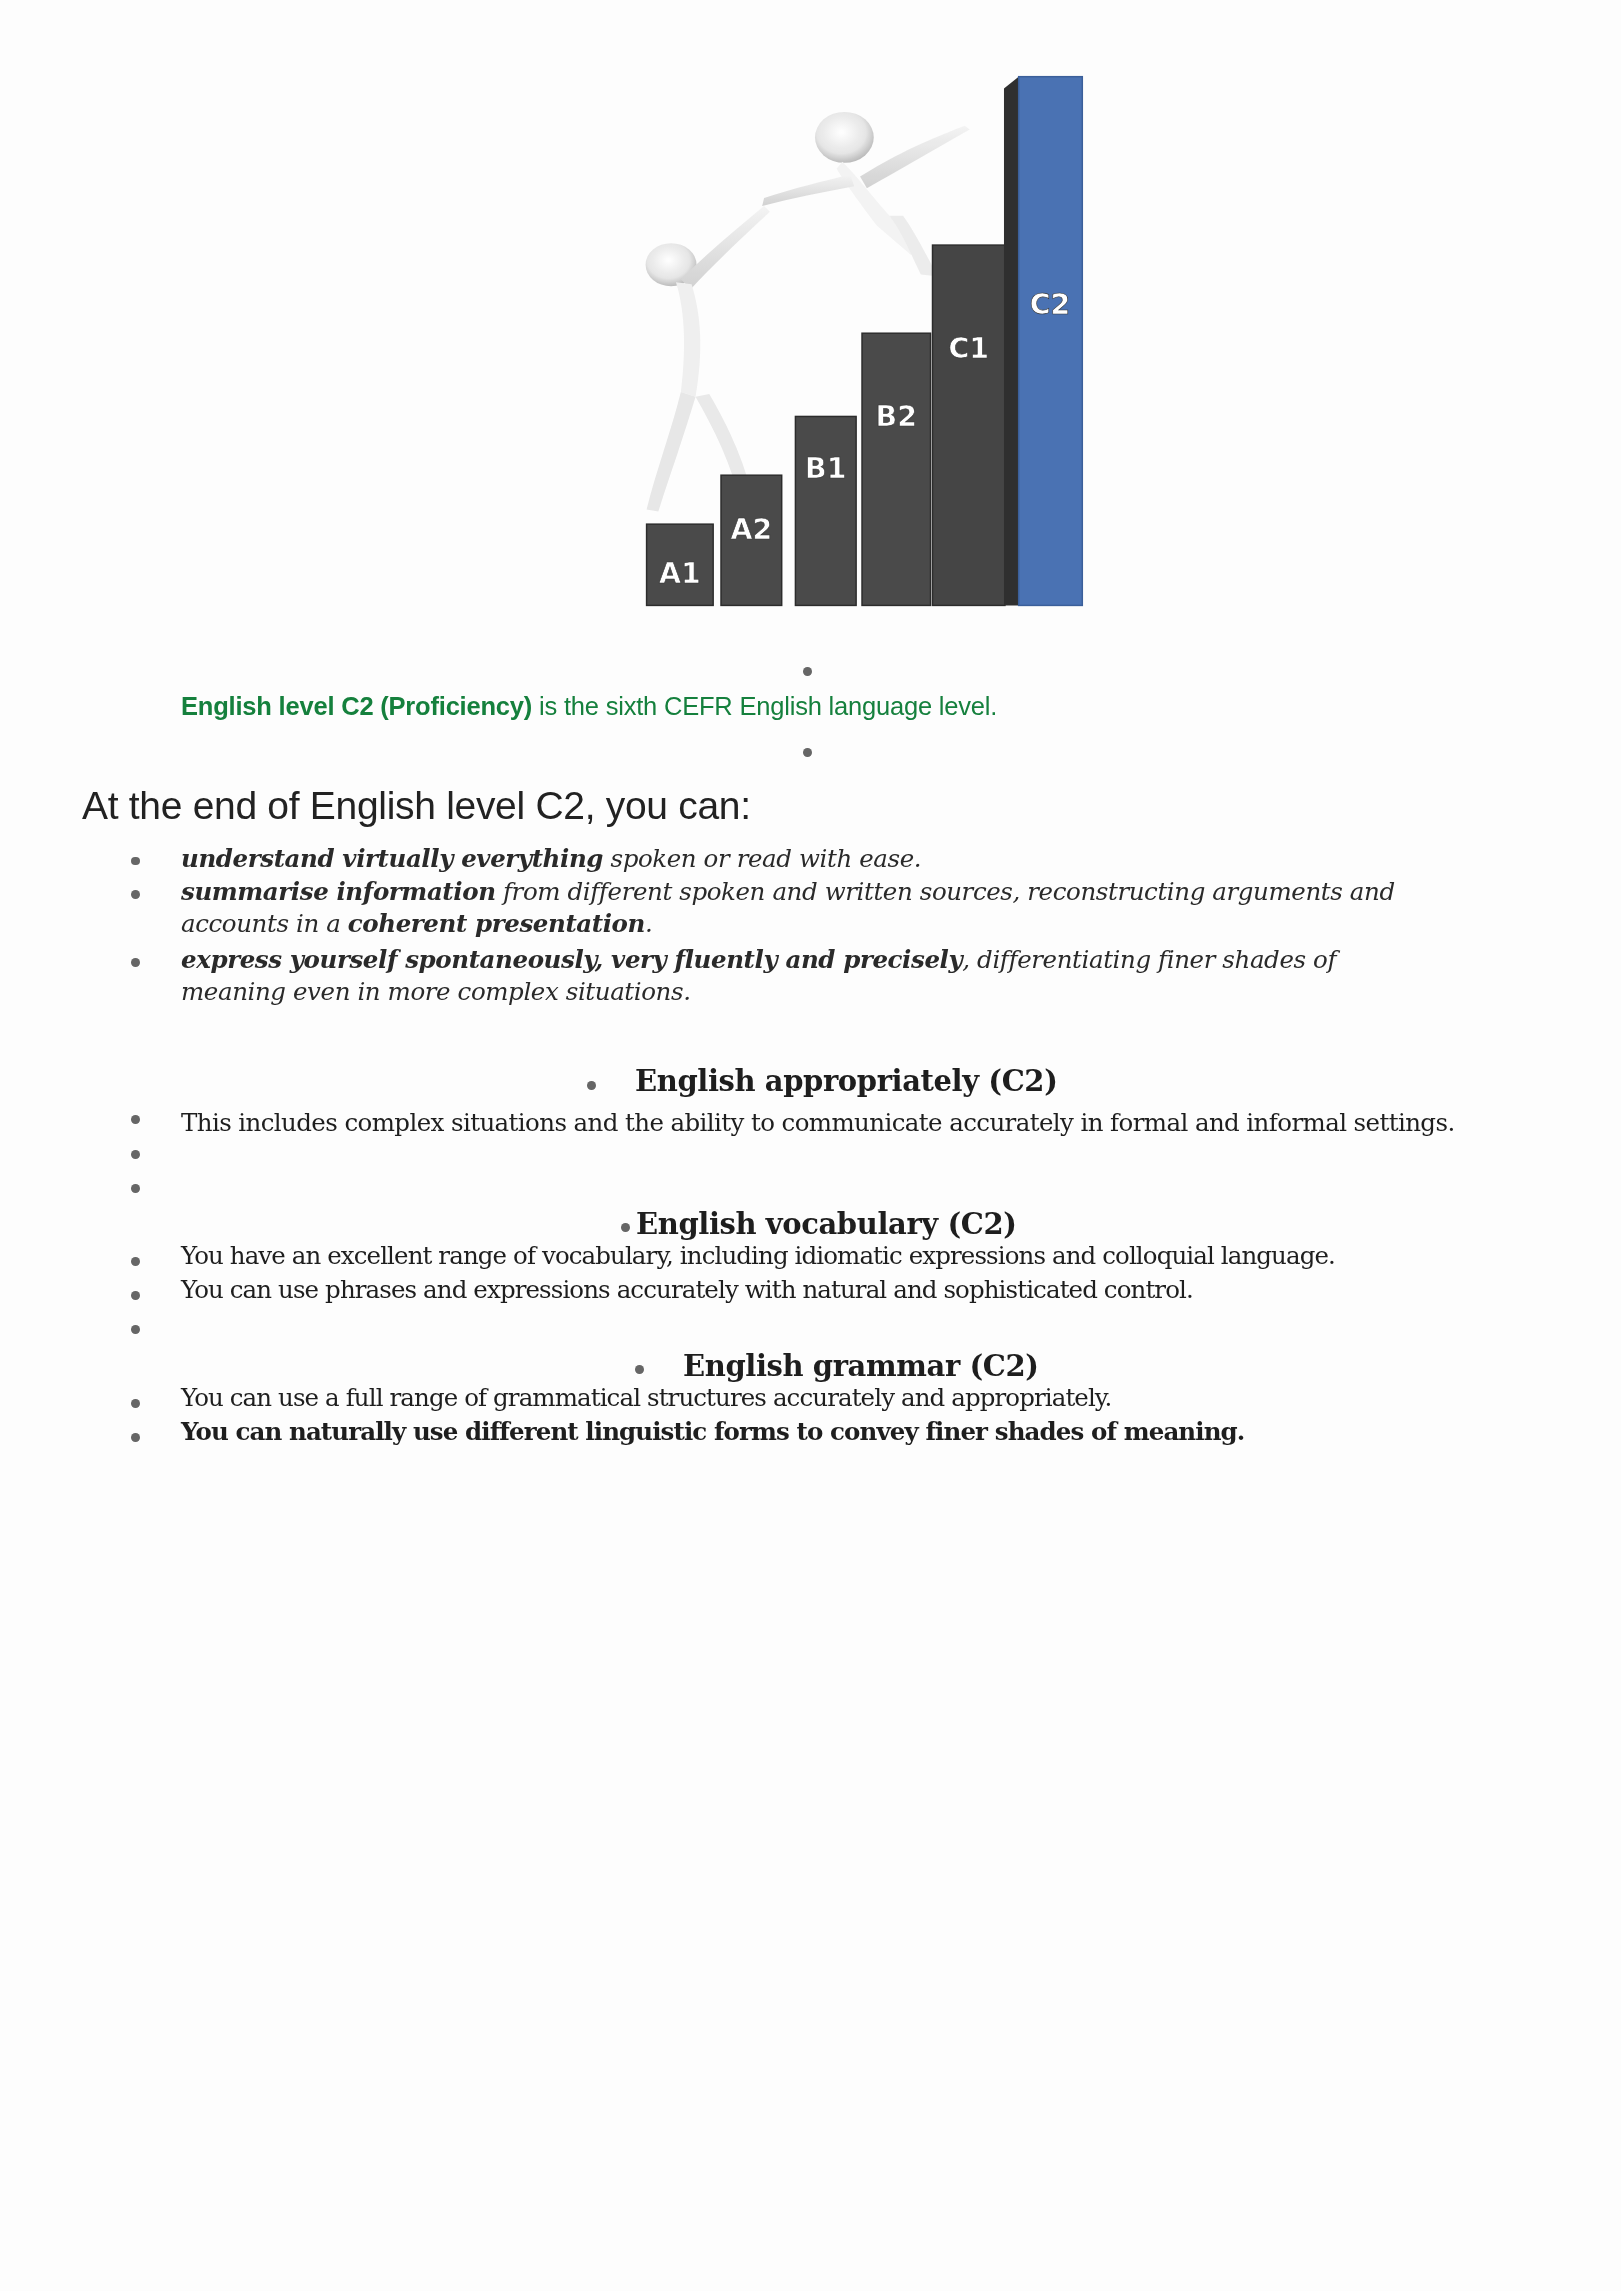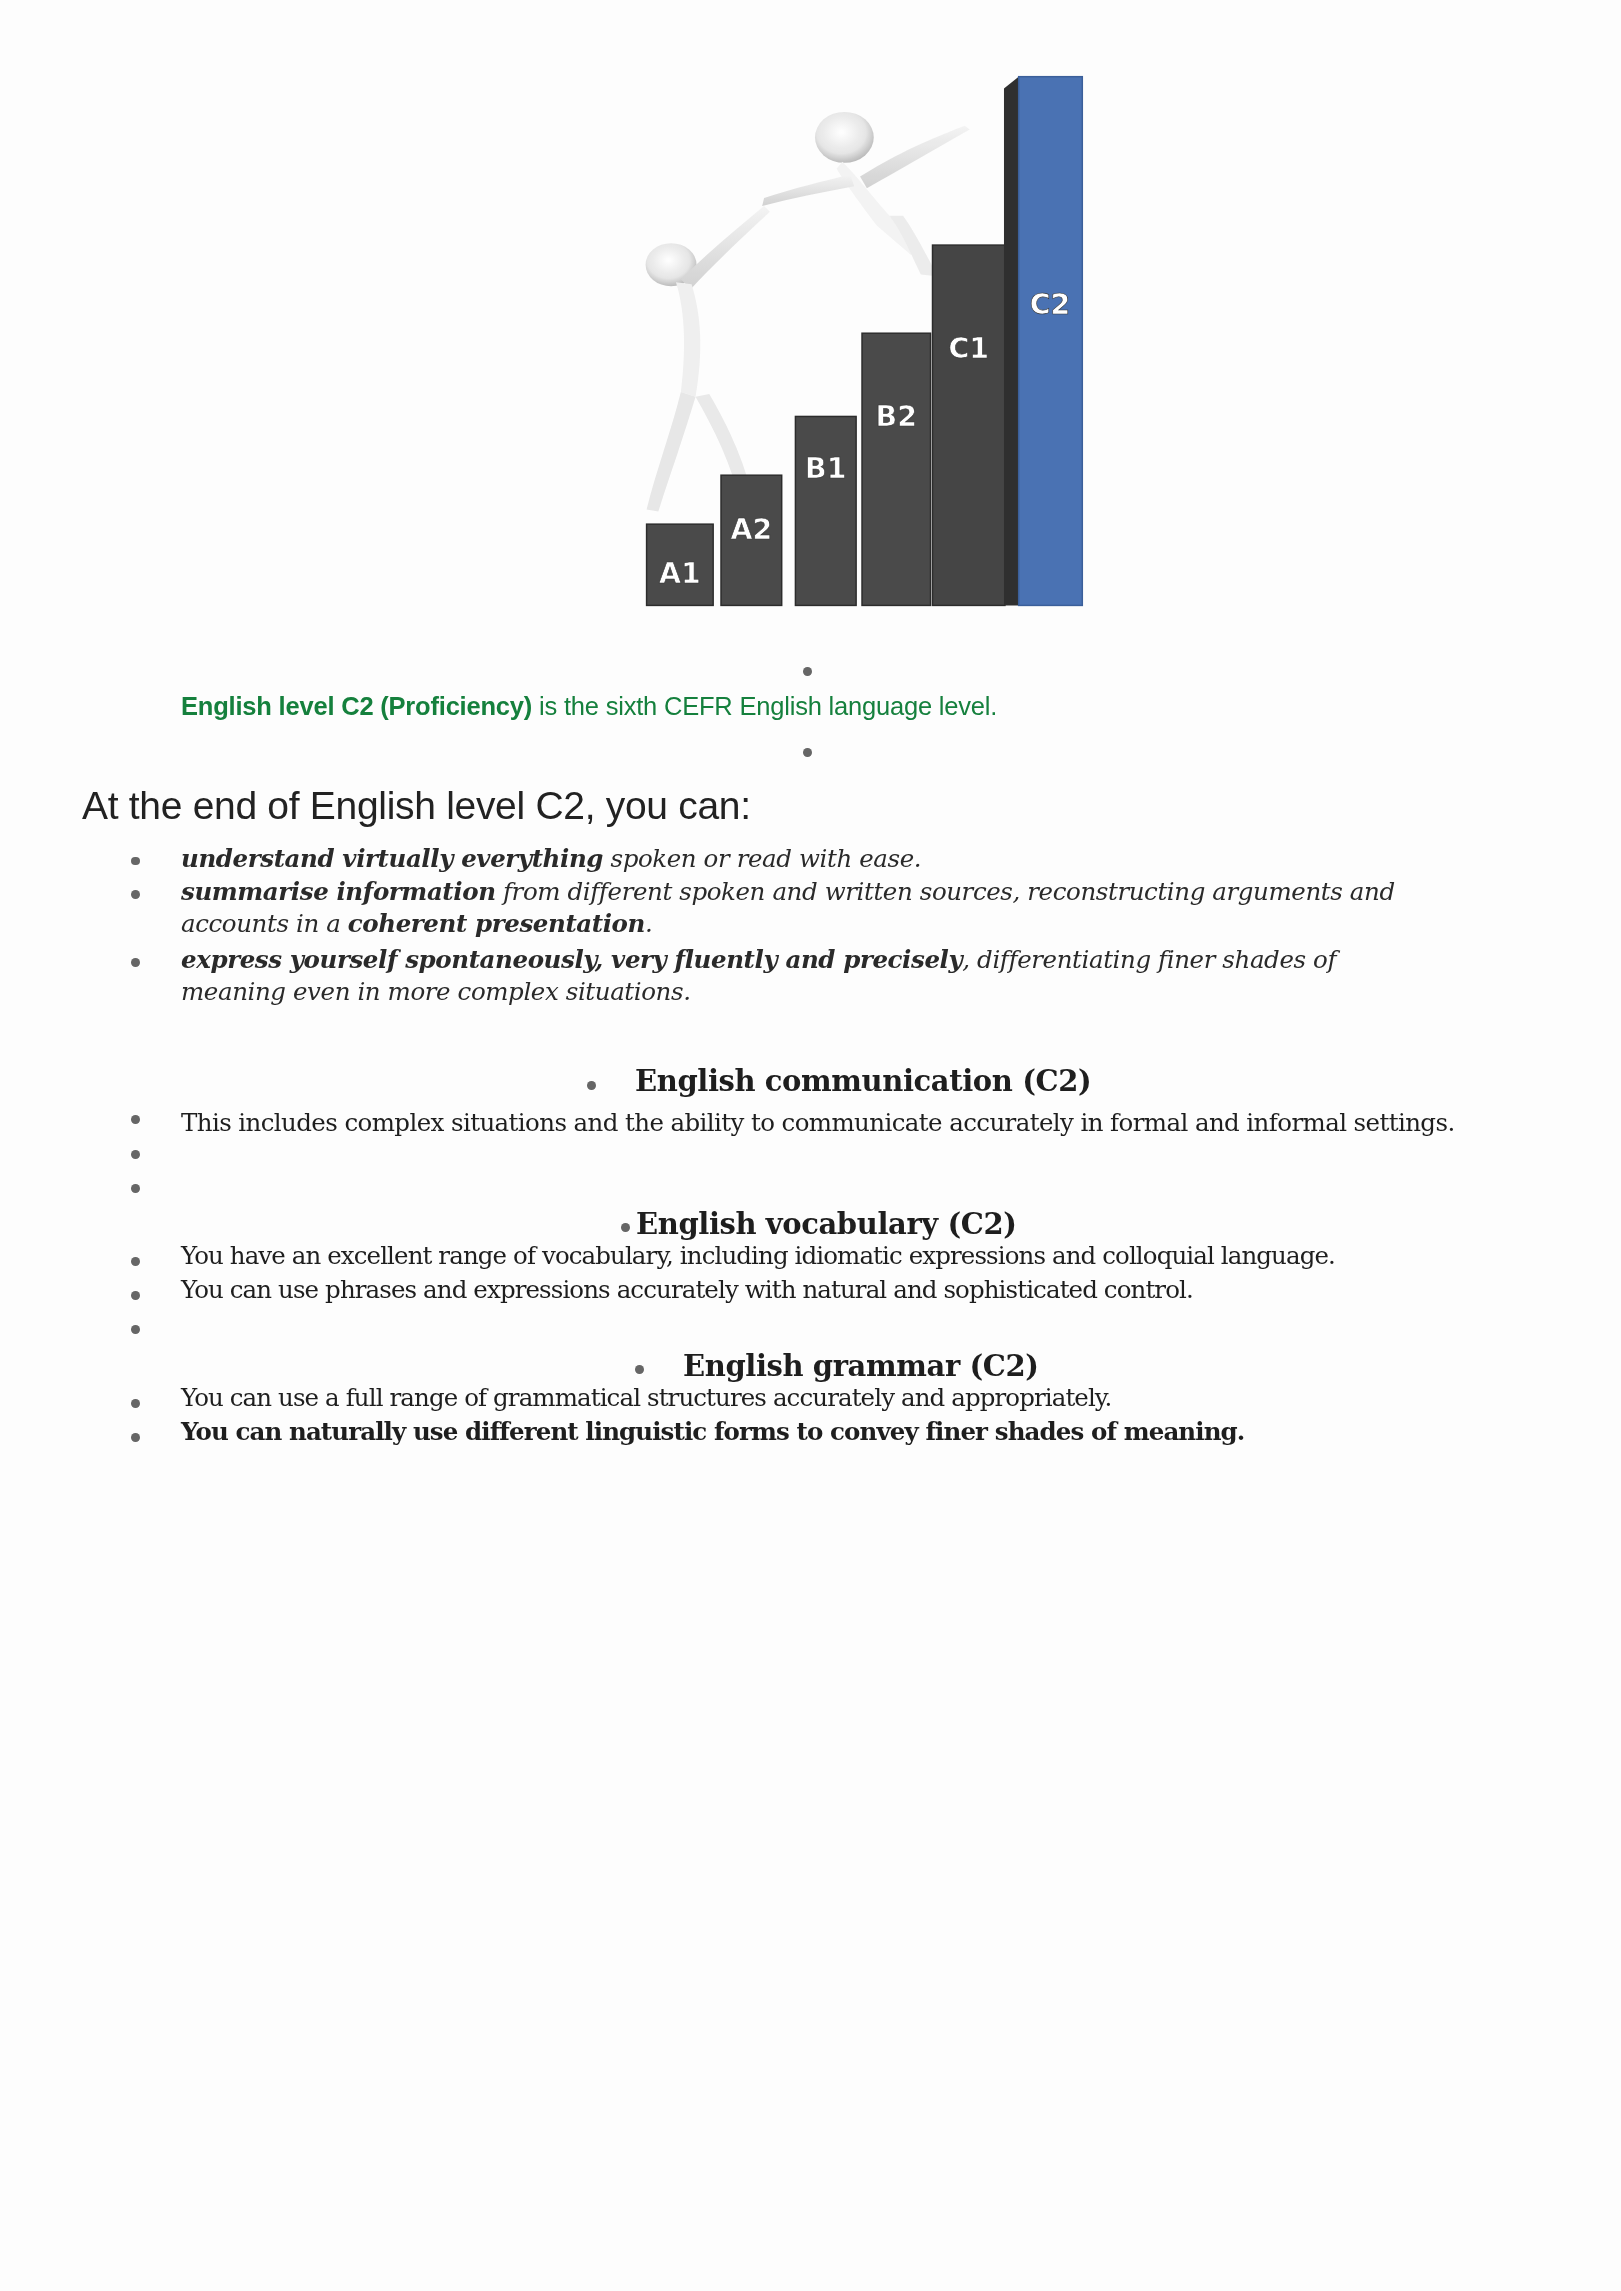--- a/index.html
+++ b/index.html
@@ -94,21 +94,21 @@
     <div class="can-item" style="top:0px;"><b>understand virtually everything</b><span> spoken or read with ease.</span></div>
 
     <span class="dot" style="left:131px; top:47px;"></span>
     <div class="can-item" style="top:33px; width:1215px;"><b>summarise information</b><span> from different spoken and written sources, reconstructing arguments and accounts in a </span><b>coherent presentation</b><span>.</span></div>
 
     <span class="dot" style="left:131px; top:115px;"></span>
     <div class="can-item" style="top:101px; width:1255px;"><b>express yourself spontaneously, very fluently and precisely</b><span>, differentiating finer shades of meaning even in more complex situations.</span></div>
   </div>
 
   <span class="dot" style="left:587px; top:1081px;"></span>
-  <div class="sec-title serif" style="left:635px; top:1064px;">English communication (C2)</div>
+  <div class="sec-title serif" style="left:635px; top:1064px;">English appropriately (C2)</div>
 
   <span class="dot" style="left:131px; top:1115px;"></span>
   <span class="dot" style="left:131px; top:1150px;"></span>
   <div class="point serif" style="top:1108px;">This includes complex situations and the ability to communicate accurately in formal and informal settings.</div>
   <span class="dot" style="left:131px; top:1184px;"></span>
 
   <span class="dot" style="left:621px; top:1223px;"></span>
   <div class="sec-title serif" style="left:636px; top:1207px;">English vocabulary (C2)</div>
 
   <span class="dot" style="left:131px; top:1257px;"></span>

